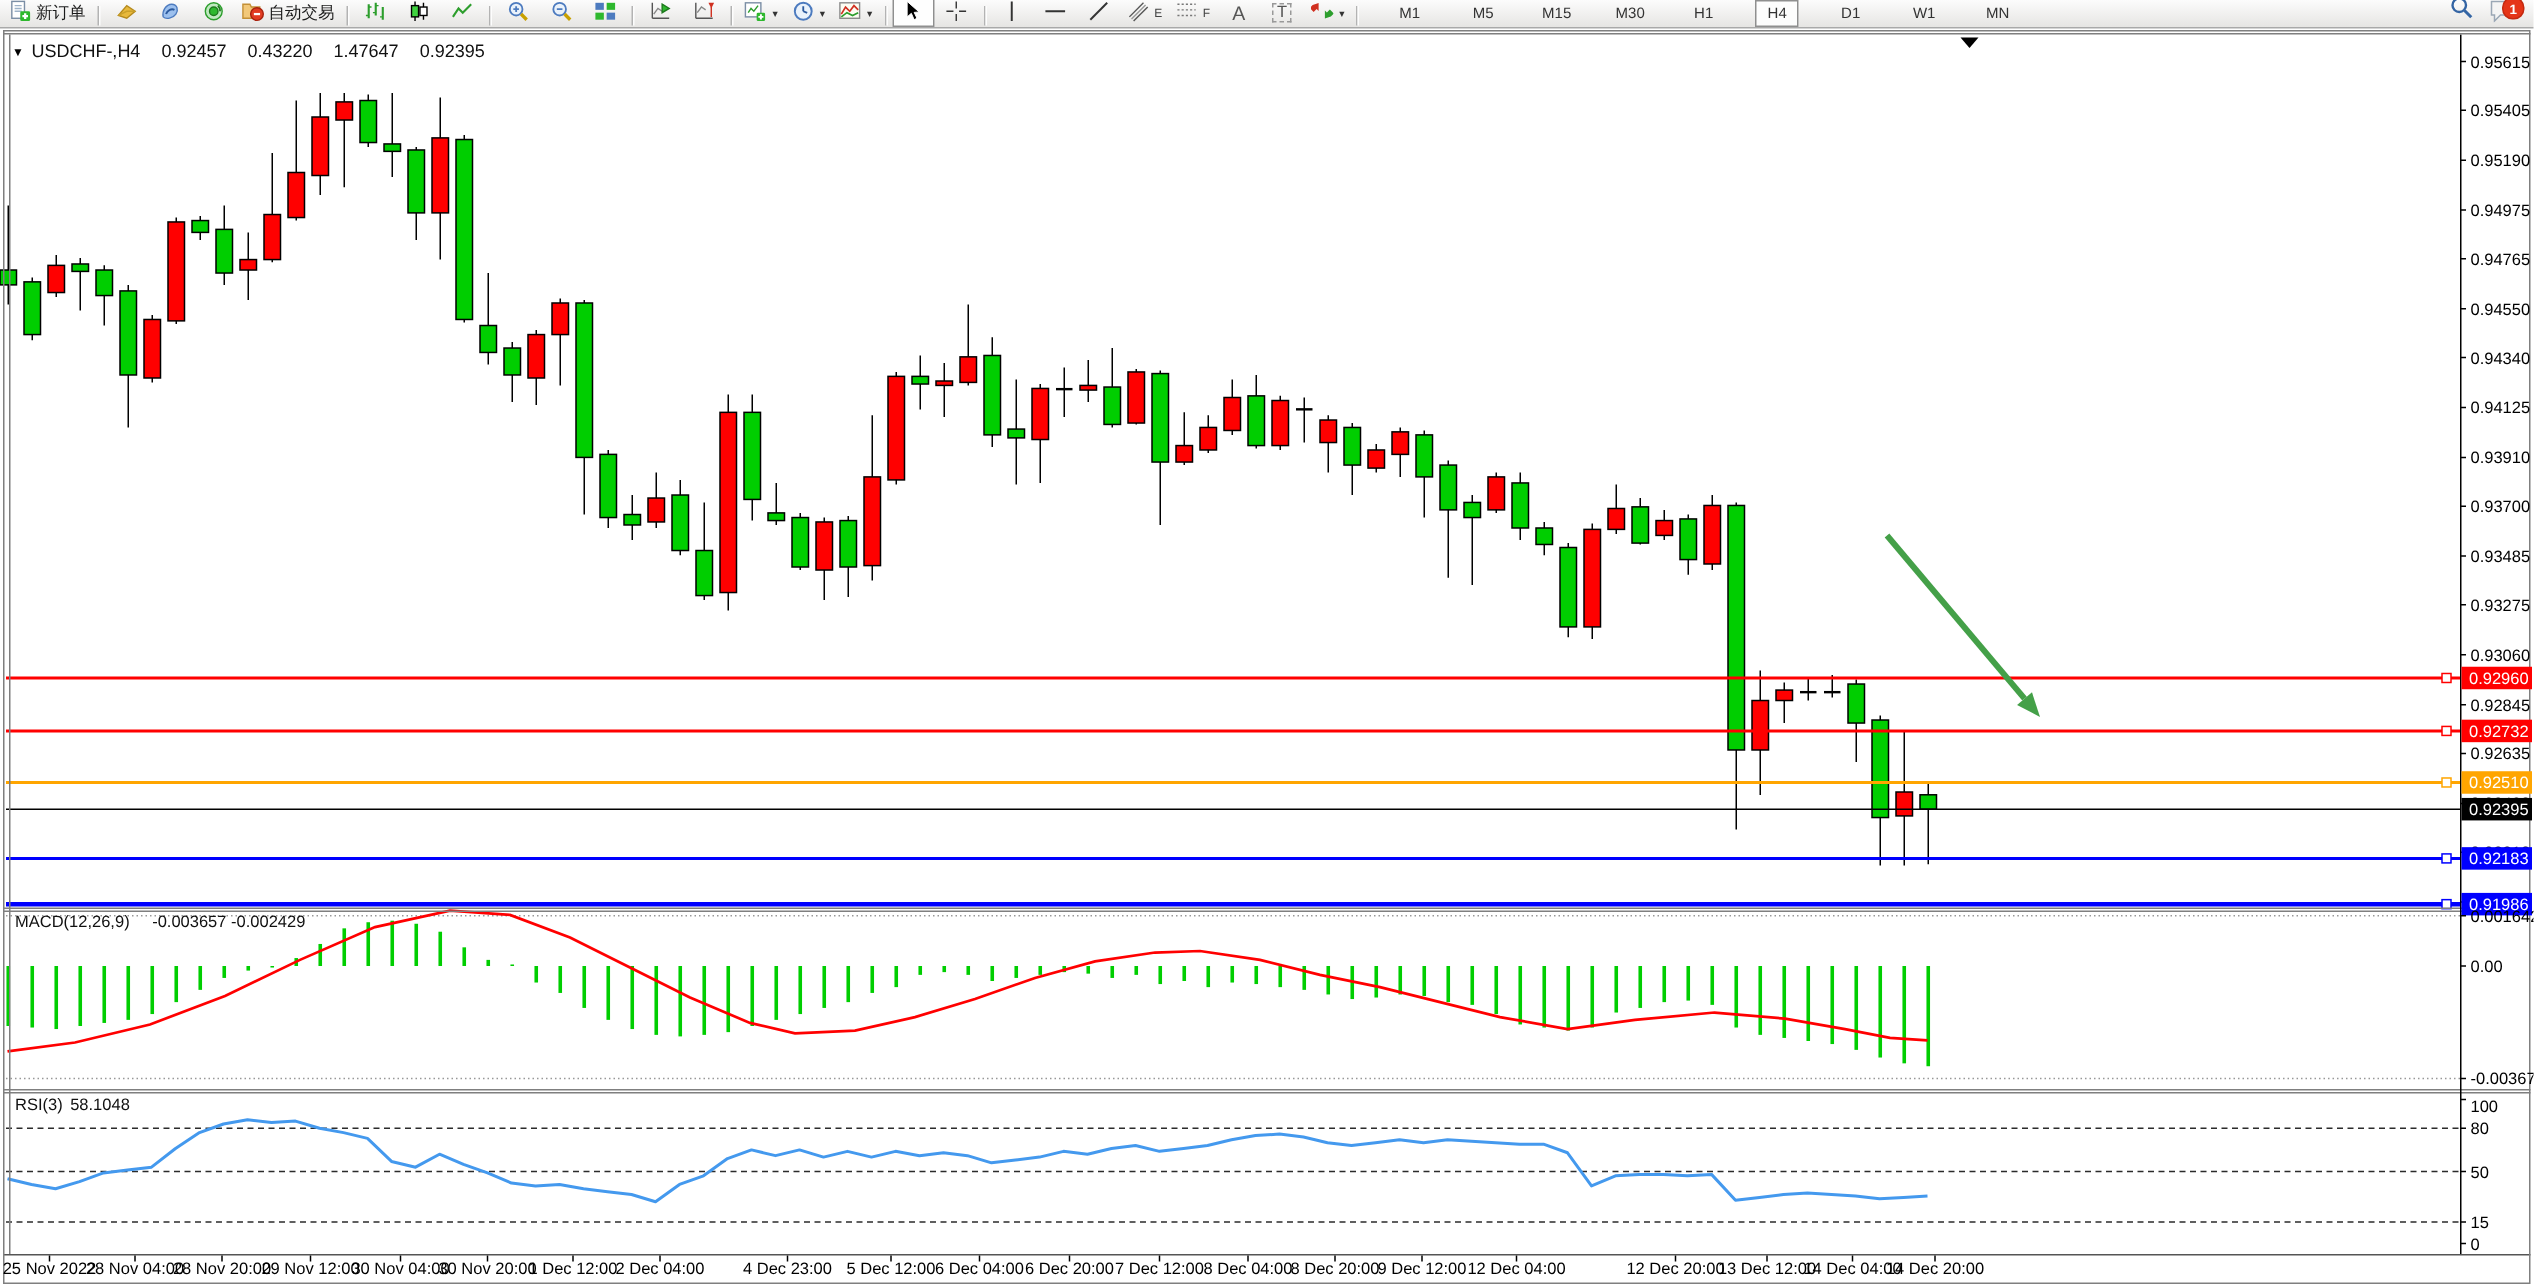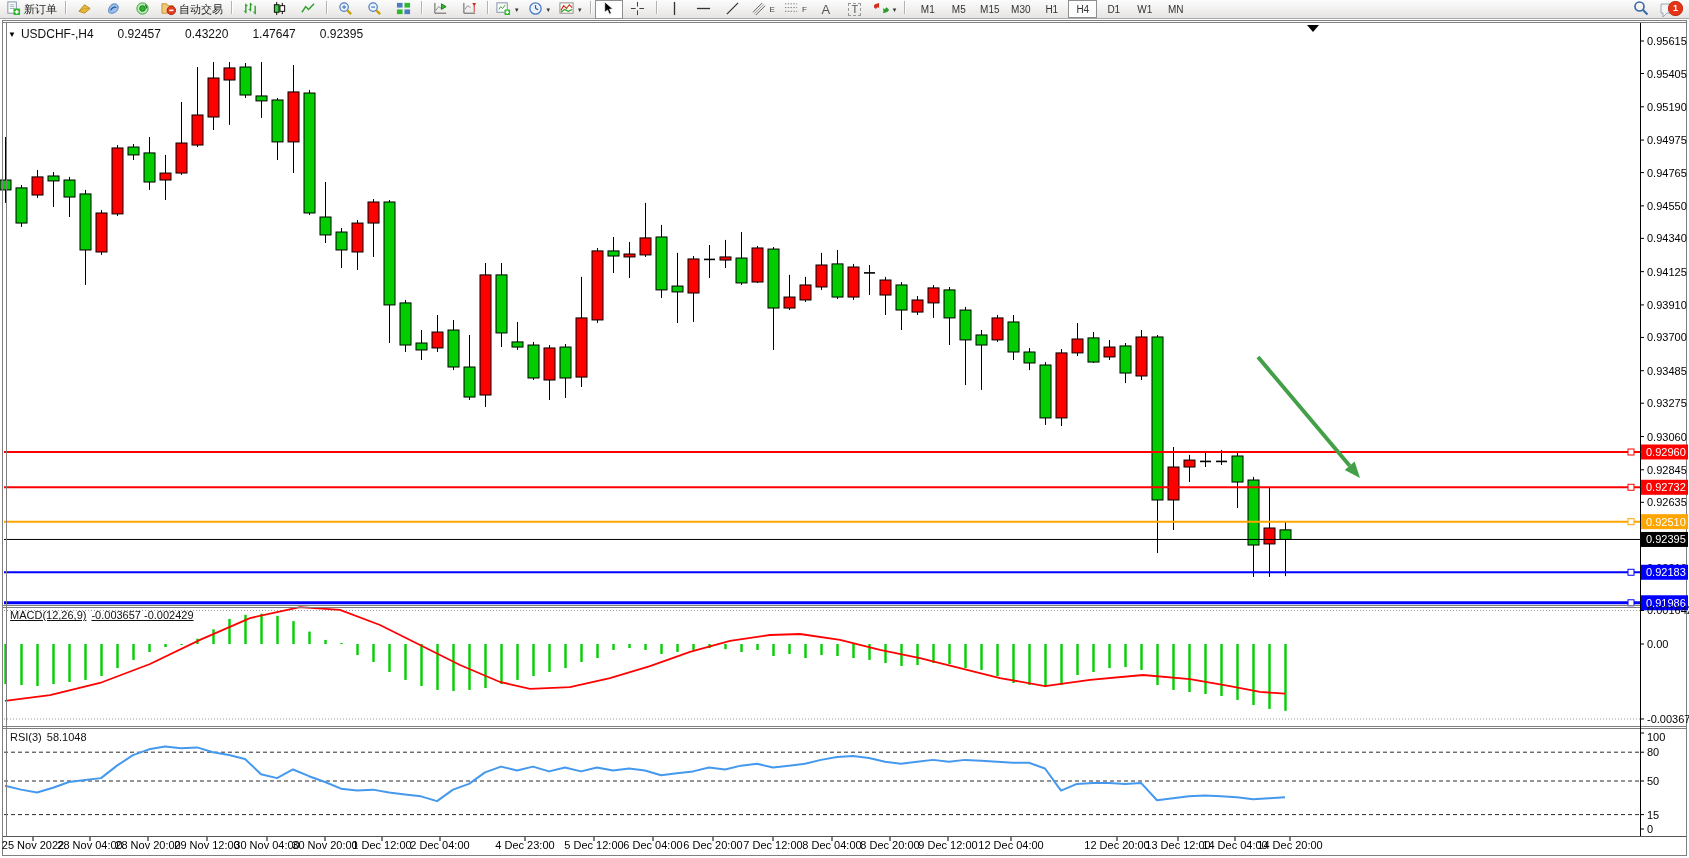--- a/index.html
+++ b/index.html
@@ -1,41 +1,41 @@
 <!DOCTYPE html>
 <html><head>
 <meta charset="utf-8">
 <style>
   html,body{margin:0;padding:0;background:#fff;}
   body{width:1689px;height:858px;overflow:hidden;font-family:"Liberation Sans","DejaVu Sans",sans-serif;}
   #app{position:relative;width:1689px;height:858px;background:#fff;}
   
-  #toolbar{position:absolute;top:0;left:0;width:1689px;height:19px;display:flex;align-items:flex-start;
+  #toolbar{position:absolute;top:0;left:0;width:1689px;height:19px;display:flex;align-items:flex-end;
            background:linear-gradient(#fcfcfc,#e6e5e3);border-bottom:1px solid #a9a9a9;padding:0 2px;gap:1px;z-index:6;box-sizing:border-box;}
   .tbtn{height:17px;min-width:20px;display:flex;align-items:center;justify-content:center;gap:3px;
         padding:0 3px;border:1px solid transparent;font-size:11px;color:#1a1a1a;white-space:nowrap;cursor:default;}
   .tbtn.pressed{background:#fefefe;border:1px solid #8f8f8f;}
   .tsep{width:7px;height:15px;position:relative;flex:0 0 auto;}
   .tsep::before{content:"";position:absolute;left:3px;top:1px;bottom:1px;width:1px;background:#b3b3b3;}
   .tsep::after{content:"";position:absolute;left:4px;top:1px;bottom:1px;width:1px;background:#fdfdfd;}
   .caret{font-size:7px;color:#333;margin-left:1px;}
   .glyph{font-size:11px;color:#444;}
-  #tf-row{display:flex;gap:2px;margin-left:4px;}
+  #tf-row{display:flex;gap:20px;margin-left:16px;}
   .tfbtn{min-width:23px;height:16px;font-size:10px;display:flex;align-items:center;justify-content:center;
          color:#333;border:1px solid transparent;padding:0 2px;}
   .tfbtn.active{background:#fdfdfd;border:1px solid #8f8f8f;}
   .tb-right{margin-left:auto;display:flex;align-items:center;gap:10px;padding-right:8px;}
   .chat-wrap{position:relative;width:20px;height:17px;}
   .badge{position:absolute;top:-1px;right:-4px;min-width:13px;height:13px;border-radius:7px;background:#e53518;
          color:#fff;font-size:9px;font-weight:bold;display:flex;align-items:center;justify-content:center;border:1px solid #c42a10;}
   
   #chart-header{position:absolute;left:8px;top:27px;display:flex;align-items:center;gap:5px;font-size:12px;color:#111;z-index:4;}
-  #chart-header .num{margin-left:19px;text-align:right;}
+  #chart-header .num{margin-left:9px;text-align:right;}
   #chart-header .dd{font-size:8px;color:#000;}
-  #macd-title{position:absolute;left:10px;top:609px;font-size:11px;color:#111;z-index:4;display:flex;gap:5px;text-decoration:underline;}
+  #macd-title{position:absolute;left:10px;top:609px;font-size:11px;color:#111;z-index:4;display:flex;gap:15px;}
   #rsi-title{position:absolute;left:10px;top:731px;font-size:11px;color:#111;z-index:4;display:flex;gap:5px;}
   #chart-svg{position:absolute;left:0;top:0;z-index:1;}
   svg text{font-family:"Liberation Sans","DejaVu Sans",sans-serif;}
 </style>
 </head>
 <body>
 
 <div id="app">
 
   <svg id="chart-svg" width="1689" height="858">

